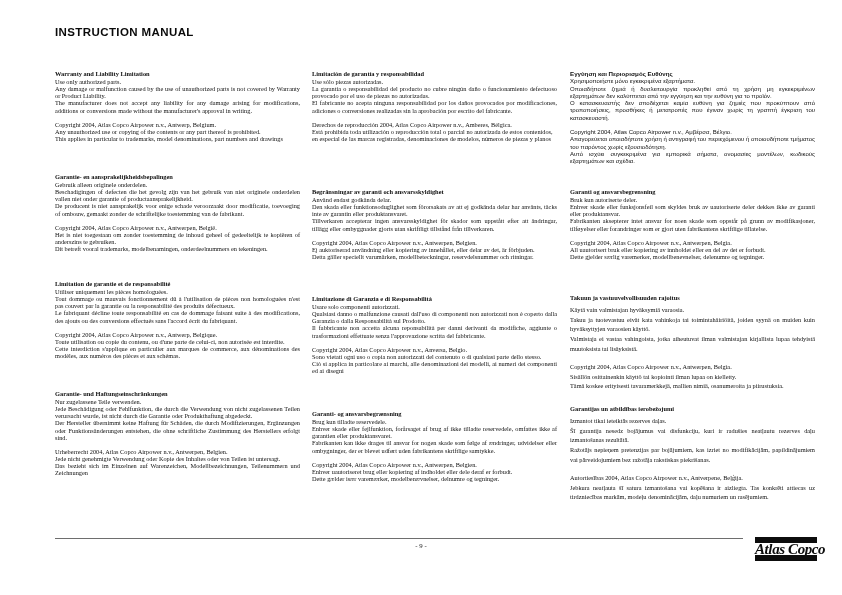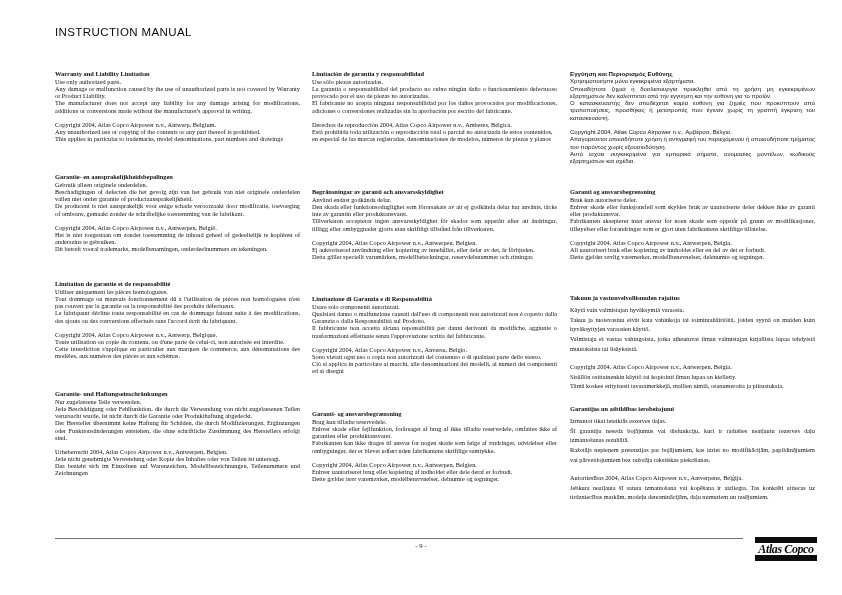--- a/index.html
+++ b/index.html
@@ -1,20 +1,20 @@
 <!DOCTYPE html>
 <html><head>
 <meta charset="utf-8">
 <style>
   html,body{margin:0;padding:0;background:#ffffff;}
   body{width:842px;height:595px;position:relative;overflow:hidden;color:#111;
        font-family:"Liberation Serif",serif;-webkit-font-smoothing:antialiased;}
 
   .doc-title{position:absolute;left:55px;top:26px;
-             font-family:"Liberation Sans",sans-serif;font-weight:normal;
+             font-family:"Liberation Sans",sans-serif;font-weight:bold;
              font-size:11.5px;letter-spacing:.4px;color:#0a0a0a;}
 
   .col{position:absolute;top:70px;width:245px;}
   #col1{left:55px;} #col2{left:312px;} #col3{left:570px;}
 
   .sec{position:absolute;left:0;right:0;}
   .sec h3{margin:0 0 1px 0;font-size:6.4px;line-height:7.2px;font-weight:bold;}
   .sec p{margin:0;font-size:6.3px;line-height:7.1px;text-align:justify;}
   .copyright{margin-top:7px;}
 
@@ -29,21 +29,21 @@
   .loose .copyright{margin-top:9px;}
 
   .footer-rule{position:absolute;left:55px;top:538px;width:688px;height:0;
                border-top:1.4px solid #6e6e6e;}
   .page-num{position:absolute;left:0;top:542px;width:842px;text-align:center;
             font-size:6.8px;color:#222;}
 
   .logo{position:absolute;top:537px;right:25px;width:62px;text-align:center;}
   .logo-bar{height:6px;background:#0d0d0d;}
   .logo-text{font-family:"Liberation Serif",serif;font-weight:bold;font-style:italic;
-             font-size:12px;line-height:12px;letter-spacing:-0.4px;white-space:nowrap;
+             font-size:15px;line-height:12px;letter-spacing:-0.4px;white-space:nowrap;
              color:#0d0d0d;}
 </style>
 </head>
 <body>
 
 <div class="doc-title">INSTRUCTION MANUAL</div>
 
 <div class="col" id="col1">
   <div class="sec" style="top:0;">
     <h3>Warranty and Liability Limitation</h3>

